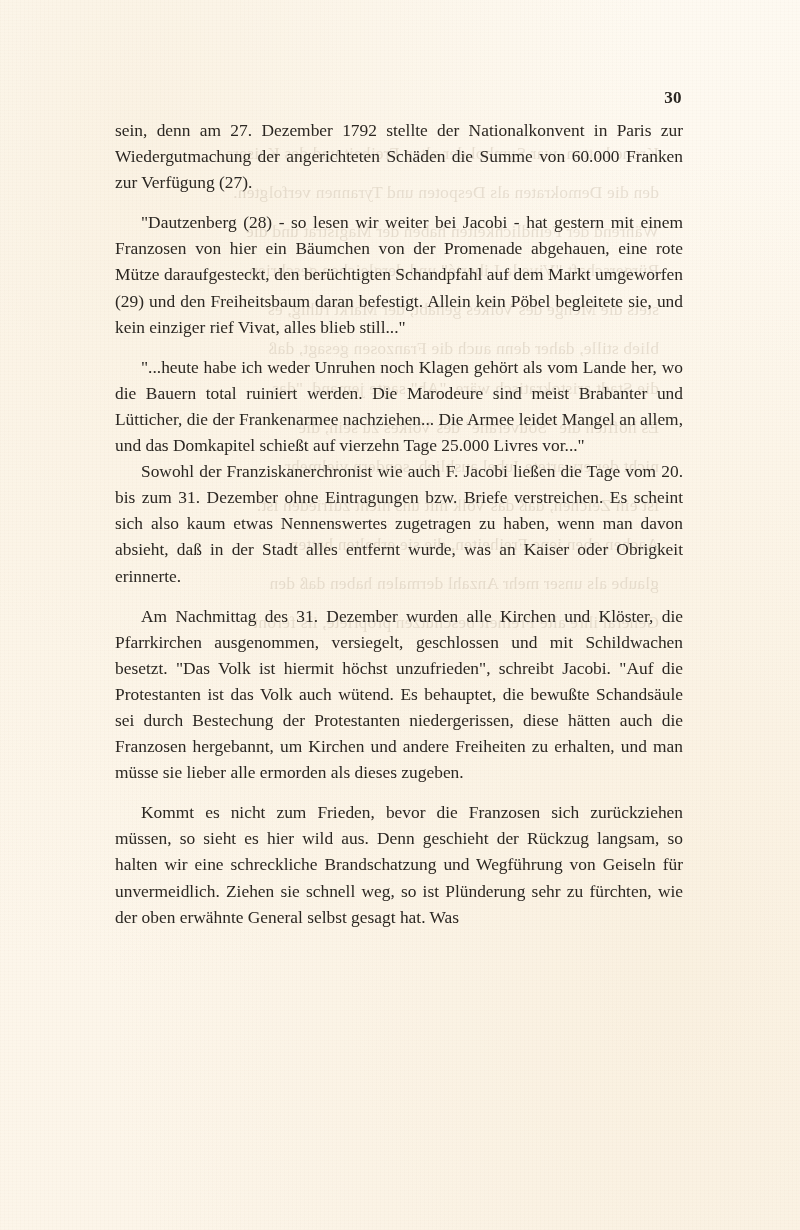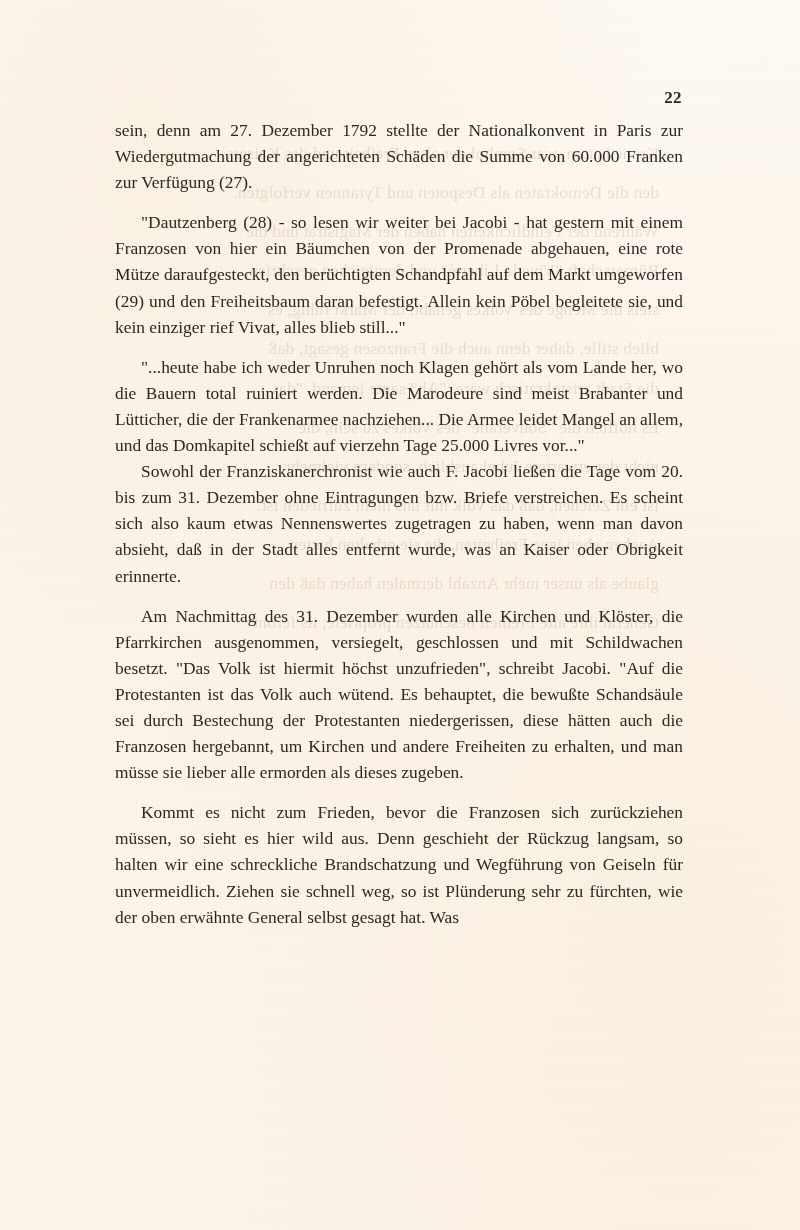--- a/index.html
+++ b/index.html
@@ -112,21 +112,21 @@
     <p>Es hofften die "Souveräne" des Volkes zu sein, die</p>
     <p>nicht der erwartete Jubel ausblieb, sondern vielmehr</p>
     <p>ist ein Zeichen, daß das Volk mit uns nicht zufrieden ist.</p>
     <p>Aachen eben jene Freiheiten, die sie erhalten hatten,</p>
     <p>glaube als unser mehr Anzahl dermalen haben daß den</p>
     <p>General ihre alte Freiheit beschützen propriété, ils feront</p>
   </div>
 
   <div class="grain"></div>
 
-  <div class="page-number">22</div>
+  <div class="page-number">30</div>
 
   <div class="textblock">
     <p>sein, denn am 27. Dezember 1792 stellte der Nationalkonvent in Paris zur Wiedergutmachung der angerichteten Schäden die Summe von 60.000 Franken zur Verfügung (27).</p>
     <p class="indent spaced">"Dautzenberg (28) - so lesen wir weiter bei Jacobi - hat gestern mit einem Franzosen von hier ein Bäumchen von der Promenade abgehauen, eine rote Mütze daraufgesteckt, den berüchtigten Schandpfahl auf dem Markt umgeworfen (29) und den Freiheitsbaum daran befestigt. Allein kein Pöbel begleitete sie, und kein einziger rief Vivat, alles blieb still..."</p>
     <p class="indent spaced">"...heute habe ich weder Unruhen noch Klagen gehört als vom Lande her, wo die Bauern total ruiniert werden. Die Marodeure sind meist Brabanter und Lütticher, die der Frankenarmee nachziehen... Die Armee leidet Mangel an allem, und das Domkapitel schießt auf vierzehn Tage 25.000 Livres vor..."</p>
     <p class="indent">Sowohl der Franziskanerchronist wie auch F. Jacobi ließen die Tage vom 20. bis zum 31. Dezember ohne Eintragungen bzw. Briefe verstreichen. Es scheint sich also kaum etwas Nennenswertes zugetragen zu haben, wenn man davon absieht, daß in der Stadt alles entfernt wurde, was an Kaiser oder Obrigkeit erinnerte.</p>
     <p class="indent spaced">Am Nachmittag des 31. Dezember wurden alle Kirchen und Klöster, die Pfarrkirchen ausgenommen, versiegelt, geschlossen und mit Schildwachen besetzt. "Das Volk ist hiermit höchst unzufrieden", schreibt Jacobi. "Auf die Protestanten ist das Volk auch wütend. Es behauptet, die bewußte Schandsäule sei durch Bestechung der Protestanten niedergerissen, diese hätten auch die Franzosen hergebannt, um Kirchen und andere Freiheiten zu erhalten, und man müsse sie lieber alle ermorden als dieses zugeben.</p>
     <p class="indent spaced">Kommt es nicht zum Frieden, bevor die Franzosen sich zurückziehen müssen, so sieht es hier wild aus. Denn geschieht der Rückzug langsam, so halten wir eine schreckliche Brandschatzung und Wegführung von Geiseln für unvermeidlich. Ziehen sie schnell weg, so ist Plünderung sehr zu fürchten, wie der oben erwähnte General selbst gesagt hat. Was</p>
   </div>
 

